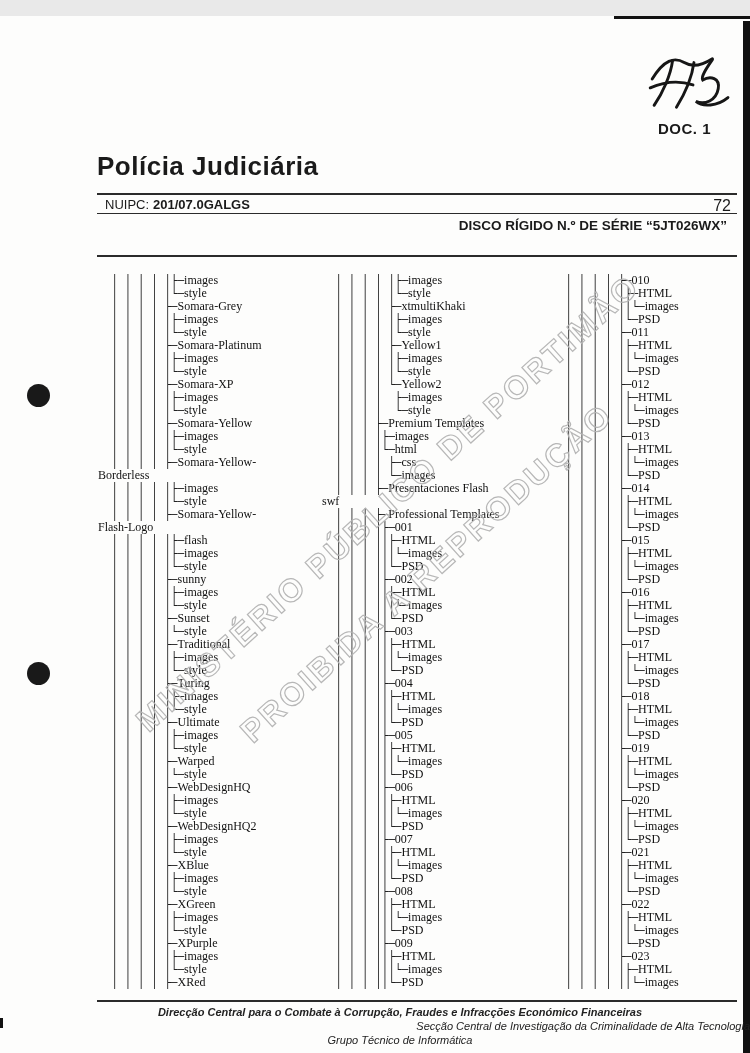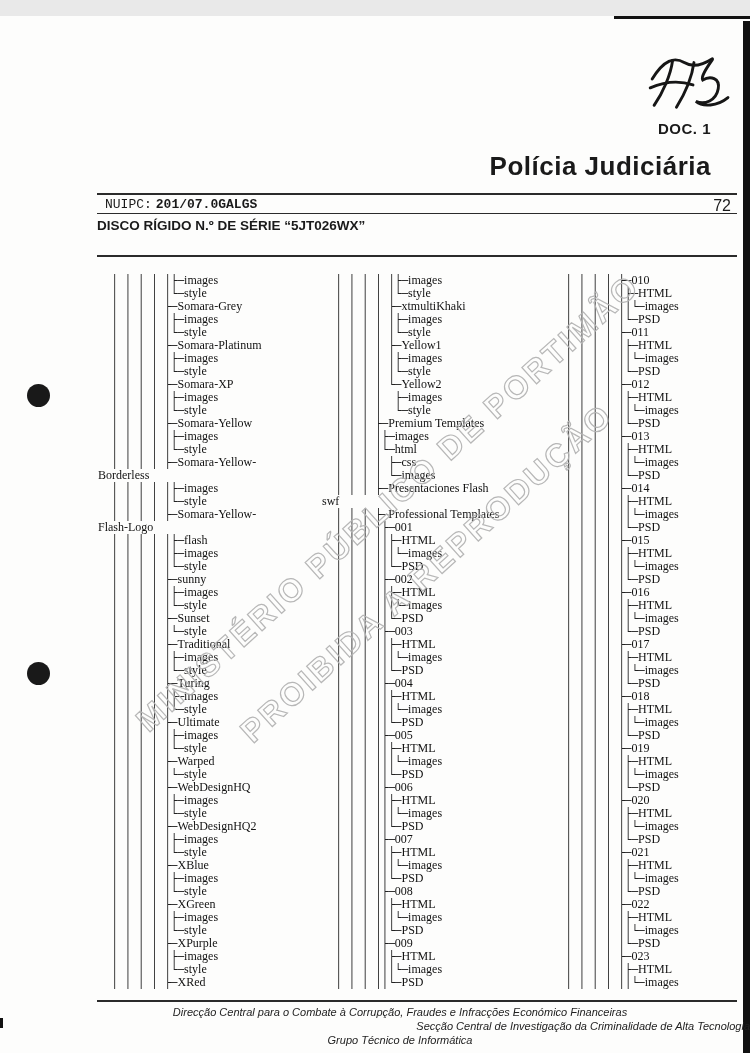--- a/index.html
+++ b/index.html
@@ -17,49 +17,49 @@
   .edge-mark2{left:0;top:1038px;width:3px;height:12px;}
   
   .hole{position:absolute;width:23px;height:23px;border-radius:50%;background:#191919;}
   .hole1{left:27px;top:368px;}
   .hole2{left:27px;top:646px;}
   
   .hand{position:absolute;left:648px;top:32px;width:88px;height:68px;}
   .hand path{stroke:#161616;stroke-width:3;fill:none;stroke-linecap:round;}
   
   .doc-label{position:absolute;right:39px;top:104px;font-size:15px;font-weight:bold;letter-spacing:.5px;}
-  .title{position:absolute;left:97px;top:135px;width:614px;margin:0;text-align:right;
+  .title{position:absolute;left:97px;top:135px;width:614px;margin:0;text-align:left;
          font-size:26px;font-weight:bold;letter-spacing:.5px;}
   .rule{position:absolute;left:97px;width:640px;height:2px;background:#2b2b2b;}
   .rule1{top:177px;} .rule2{top:197px;height:1px;} .rule3{top:239px;}
-  .case-row{position:absolute;left:105px;top:181px;font-size:13px;font-family:Liberation Mono, monospace;}
+  .case-row{position:absolute;left:105px;top:181px;font-size:13px;}
   .case-row b{margin-left:4px;}
   .page-num{position:absolute;right:19px;top:181px;font-size:16px;}
-  .subtitle{position:absolute;left:97px;width:630px;text-align:left;font-size:13.5px;font-weight:bold;}
+  .subtitle{position:absolute;left:97px;width:630px;text-align:right;font-size:13.5px;font-weight:bold;}
   .sub1{top:202px;} .sub2{top:217px;}
   
   .tree{position:absolute;left:0;top:256px;width:750px;height:716px;z-index:2;}
   .tree-col{position:absolute;top:0;}
   .tree-col-1{left:98px;} .tree-col-2{left:322px;} .tree-col-3{left:552px;}
   .trow{height:13px;line-height:13px;white-space:pre;}
   .pfx{font-family:"DejaVu Sans Mono",monospace;font-size:11px;line-height:13px;color:#222;}
   .lbl{font-family:"Liberation Serif",serif;font-size:12px;line-height:13px;color:#111;}
   
   .watermark{
     position:absolute;left:115px;top:680px;z-index:3;
     transform:rotate(-42deg);transform-origin:0 0;
     font-size:32px;font-weight:bold;letter-spacing:3px;line-height:78px;white-space:nowrap;
     color:transparent;-webkit-text-stroke:1.2px #b4b4b4;opacity:.95;pointer-events:none;
   }
   .watermark .wl2{margin-left:70px;}
   
   .rule-footer{top:984px;}
   .footer-line{position:absolute;left:50px;width:700px;text-align:center;
                font-size:11px;font-style:italic;color:#222;}
-  .fl1{top:990px;} .fl2{top:1004px;text-align:right;} .fl3{top:1018px;}
+  .fl1{top:990px;font-weight:bold;} .fl2{top:1004px;text-align:right;} .fl3{top:1018px;}
 </style>
 </head>
 <body>
 
 <div class="page">
 
   <div class="edge edge-right"></div>
   <div class="edge edge-top"></div>
   <div class="edge edge-bottom"></div>
   <div class="edge edge-mark1"></div>

